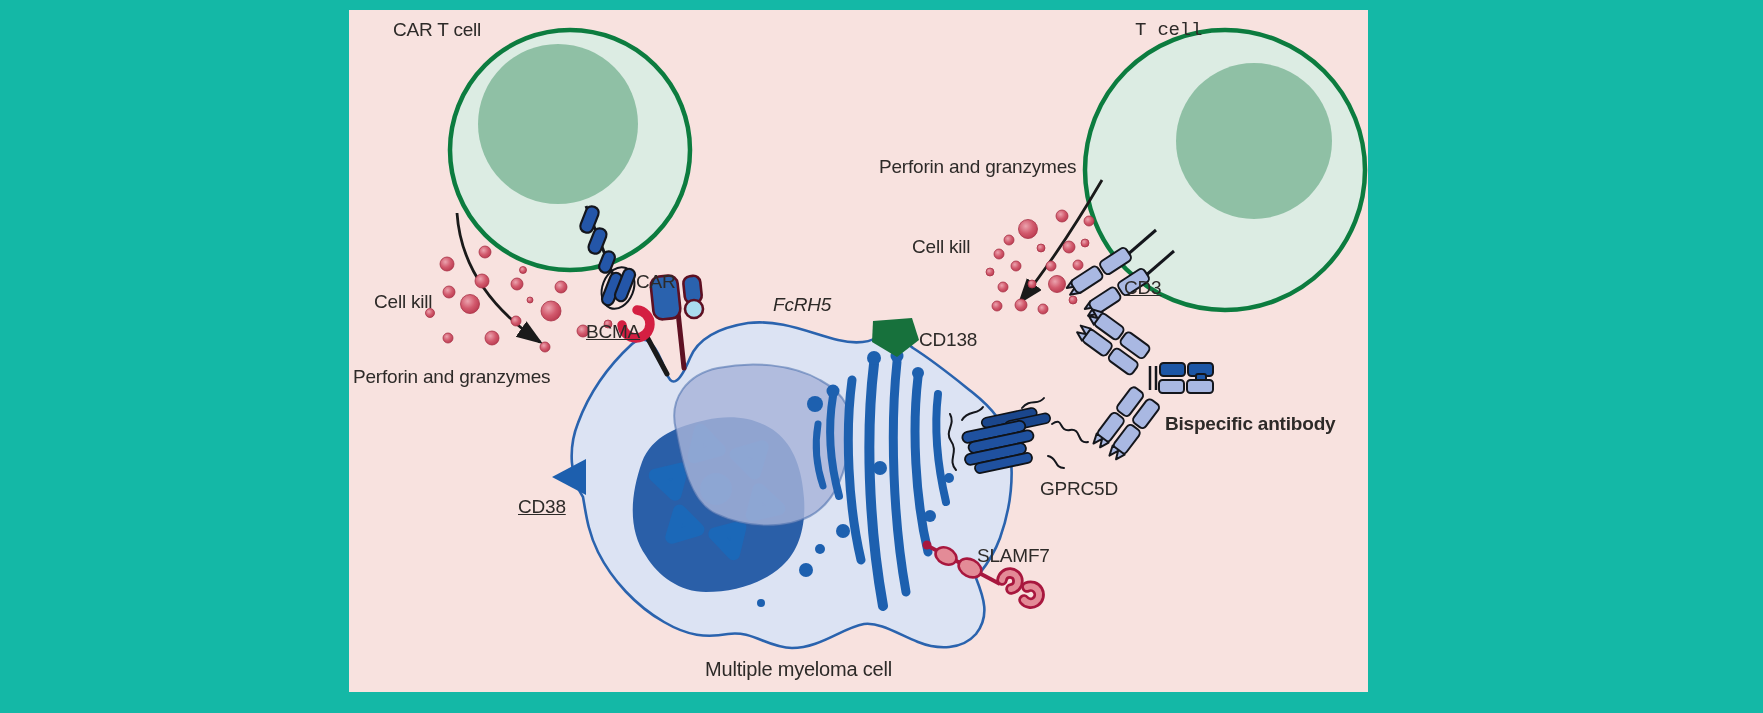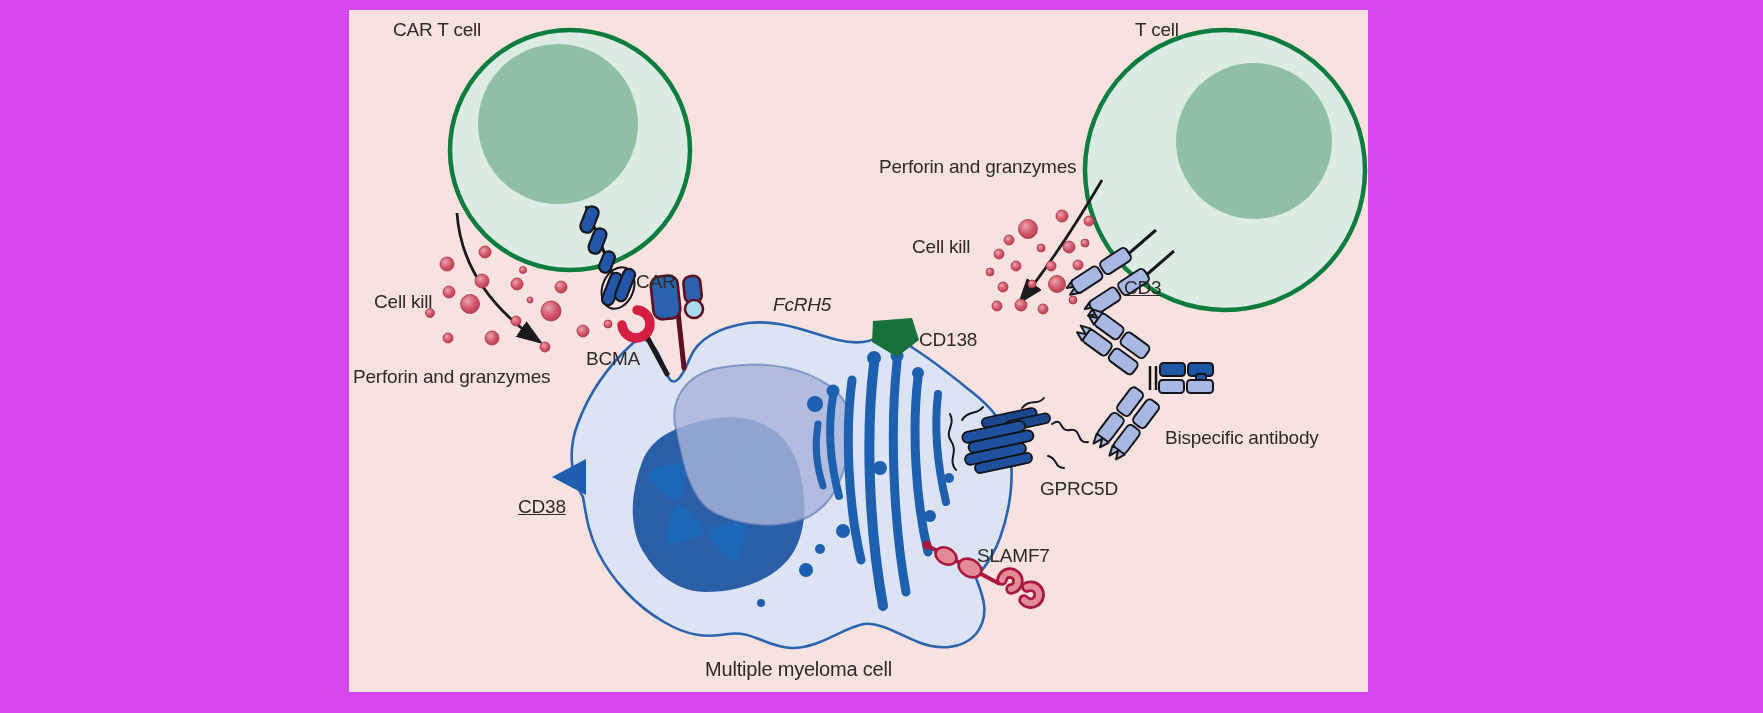--- a/index.html
+++ b/index.html
@@ -1,16 +1,16 @@
 <!DOCTYPE html>
 <html><head>
 <meta charset="utf-8">
 <style>
   html,body{margin:0;padding:0;background:#f1e1e1;width:1763px;height:713px;overflow:hidden;}
-  #stage{position:relative;width:1763px;height:713px;background:#d946ef;font-family:"Liberation Sans",sans-serif;}
+  #stage{position:relative;width:1763px;height:713px;background:#14b8a6;font-family:"Liberation Sans",sans-serif;}
   #panel{position:absolute;left:349px;top:10px;width:1019px;height:682px;background:#f8e2df;}
   svg{position:absolute;left:0;top:0;}
   .lbl{position:absolute;font-size:19px;line-height:1.1;color:#2d2a28;letter-spacing:-0.2px;white-space:nowrap;}
   .lbl-lg{font-size:20px;}
 </style>
 </head>
 <body>
 
 <div id="stage">
   <div id="panel"></div>
@@ -278,28 +278,28 @@
         <rect x="38" y="-18" width="29" height="15" rx="4.5"></rect>
         <path d="M66,-18 l9,4 l-8,3.5 l9,4 l-10,3.5 z"></path>
         <rect x="6" y="2" width="29" height="15" rx="4.5"></rect>
         <rect x="38" y="2" width="29" height="15" rx="4.5"></rect>
         <path d="M66,2 l9,4 l-8,3.5 l9,4 l-10,3.5 z"></path>
       </g>
     </g>
   </svg>
 
   <div class="lbl" style="left:393px;top:20px;">CAR T cell</div>
-  <div class="lbl" style="left:1135px;top:20px;">T cell</div>
+  <div class="lbl" style="left:1135px;top:20px;font-family:Liberation Mono, monospace;">T cell</div>
   <div class="lbl" style="left:374px;top:292px;">Cell kill</div>
   <div class="lbl" style="left:353px;top:367px;">Perforin and granzymes</div>
   <div class="lbl" style="left:879px;top:157px;">Perforin and granzymes</div>
   <div class="lbl" style="left:912px;top:237px;">Cell kill</div>
   <div class="lbl" style="left:636px;top:272px;">CAR</div>
-  <div class="lbl" style="left:586px;top:349px;">BCMA</div>
+  <div class="lbl" style="left:586px;top:322px;text-decoration:underline;">BCMA</div>
   <div class="lbl" style="left:773px;top:295px;font-style:italic;">FcRH5</div>
   <div class="lbl" style="left:919px;top:330px;">CD138</div>
   <div class="lbl" style="left:518px;top:497px;text-decoration:underline;">CD38</div>
   <div class="lbl" style="left:1040px;top:479px;">GPRC5D</div>
   <div class="lbl" style="left:977px;top:546px;">SLAMF7</div>
   <div class="lbl" style="left:1124px;top:278px;text-decoration:underline;">CD3</div>
-  <div class="lbl" style="left:1165px;top:428px;">Bispecific antibody</div>
+  <div class="lbl" style="left:1165px;top:414px;font-weight:bold;">Bispecific antibody</div>
   <div class="lbl lbl-lg" style="left:705px;top:658px;text-align:right;">Multiple myeloma cell</div>
 </div>
 
 </body></html>

